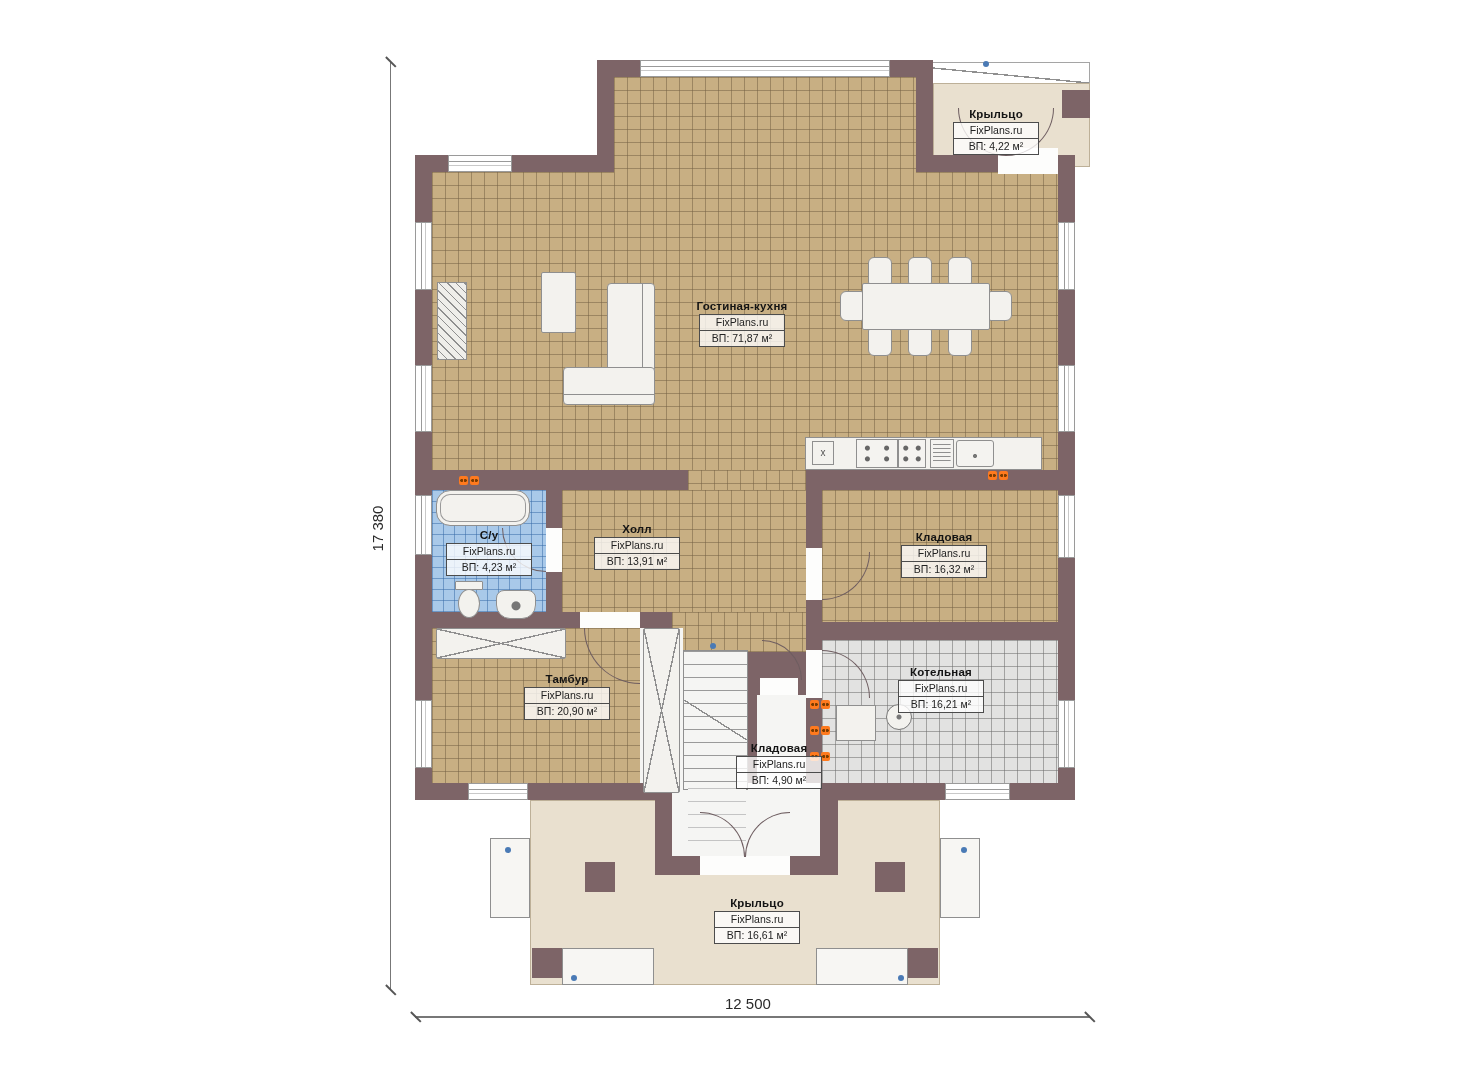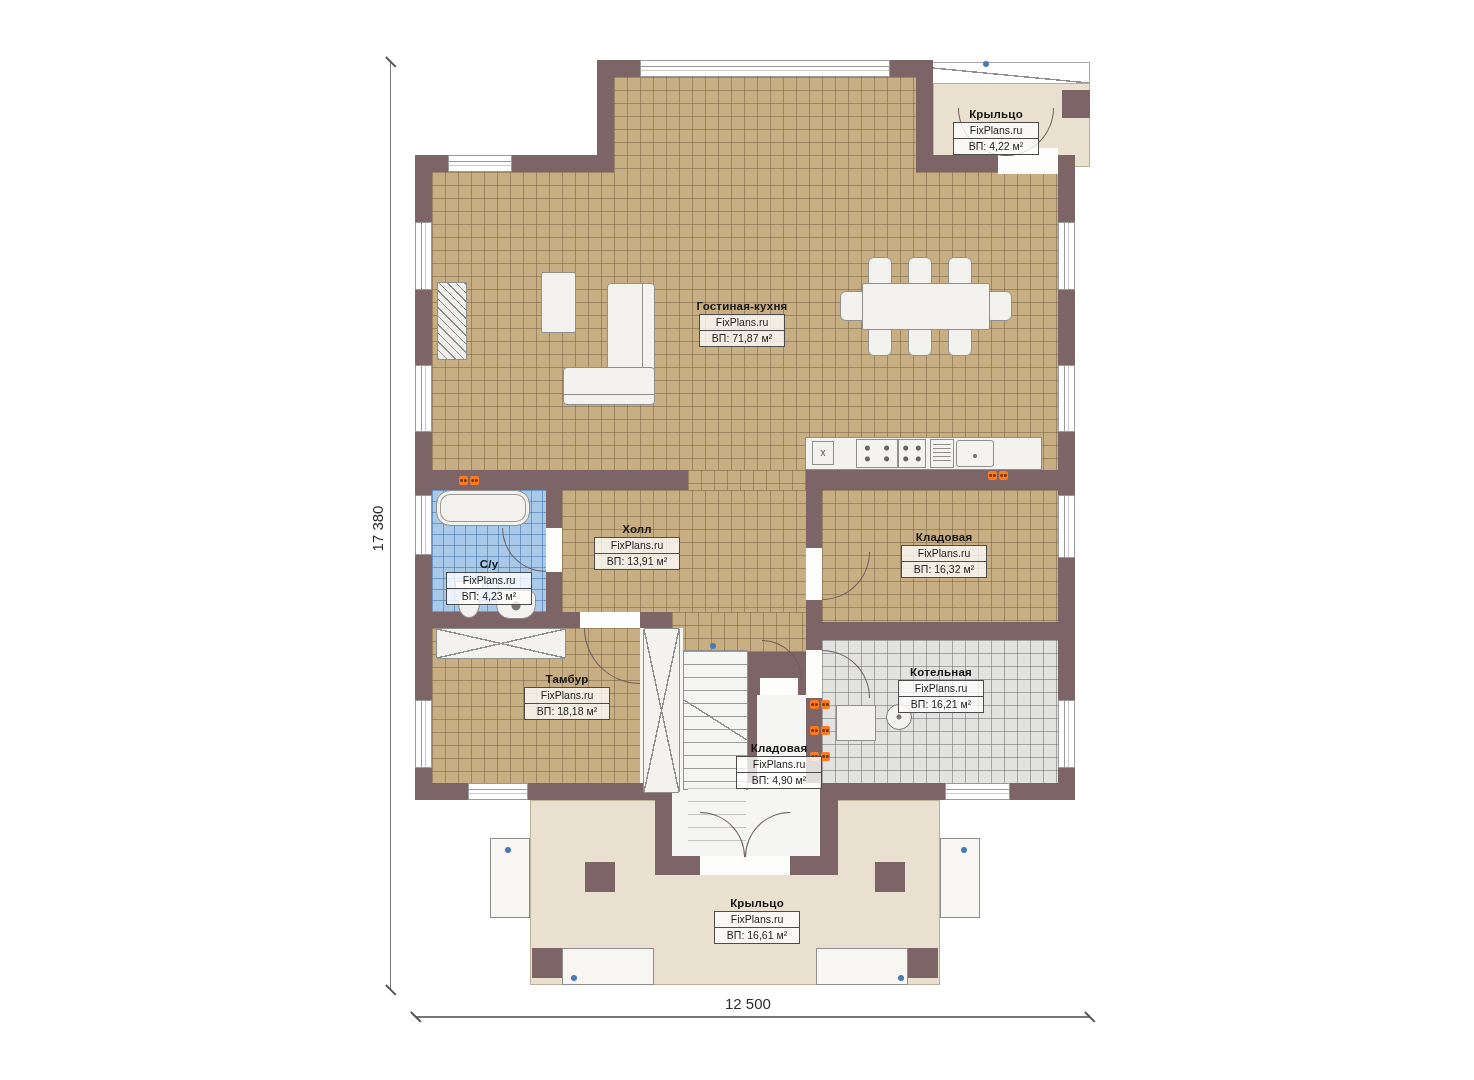--- a/index.html
+++ b/index.html
@@ -251,30 +251,30 @@
     <div class="lbl-box">FixPlans.ru</div>
     <div class="lbl-box">ВП: 13,91 м²</div>
   </div>
 
   <div class="roomlabel" style="left:874px;top:531px;">
     <div class="lbl-name">Кладовая</div>
     <div class="lbl-box">FixPlans.ru</div>
     <div class="lbl-box">ВП: 16,32 м²</div>
   </div>
 
-  <div class="roomlabel" style="left:419px;top:558px;justify-content:flex-end;">
+  <div class="roomlabel" style="left:419px;top:529px;justify-content:flex-end;">
     <div class="lbl-name">С/у</div>
     <div class="lbl-box">FixPlans.ru</div>
     <div class="lbl-box">ВП: 4,23 м²</div>
   </div>
 
   <div class="roomlabel" style="left:497px;top:673px;">
     <div class="lbl-name">Тамбур</div>
     <div class="lbl-box">FixPlans.ru</div>
-    <div class="lbl-box">ВП: 18,18 м²</div>
+    <div class="lbl-box">ВП: 20,90 м²</div>
   </div>
 
   <div class="roomlabel" style="left:871px;top:666px;">
     <div class="lbl-name">Котельная</div>
     <div class="lbl-box">FixPlans.ru</div>
     <div class="lbl-box">ВП: 16,21 м²</div>
   </div>
 
   <div class="roomlabel" style="left:709px;top:742px;">
     <div class="lbl-name">Кладовая</div>

